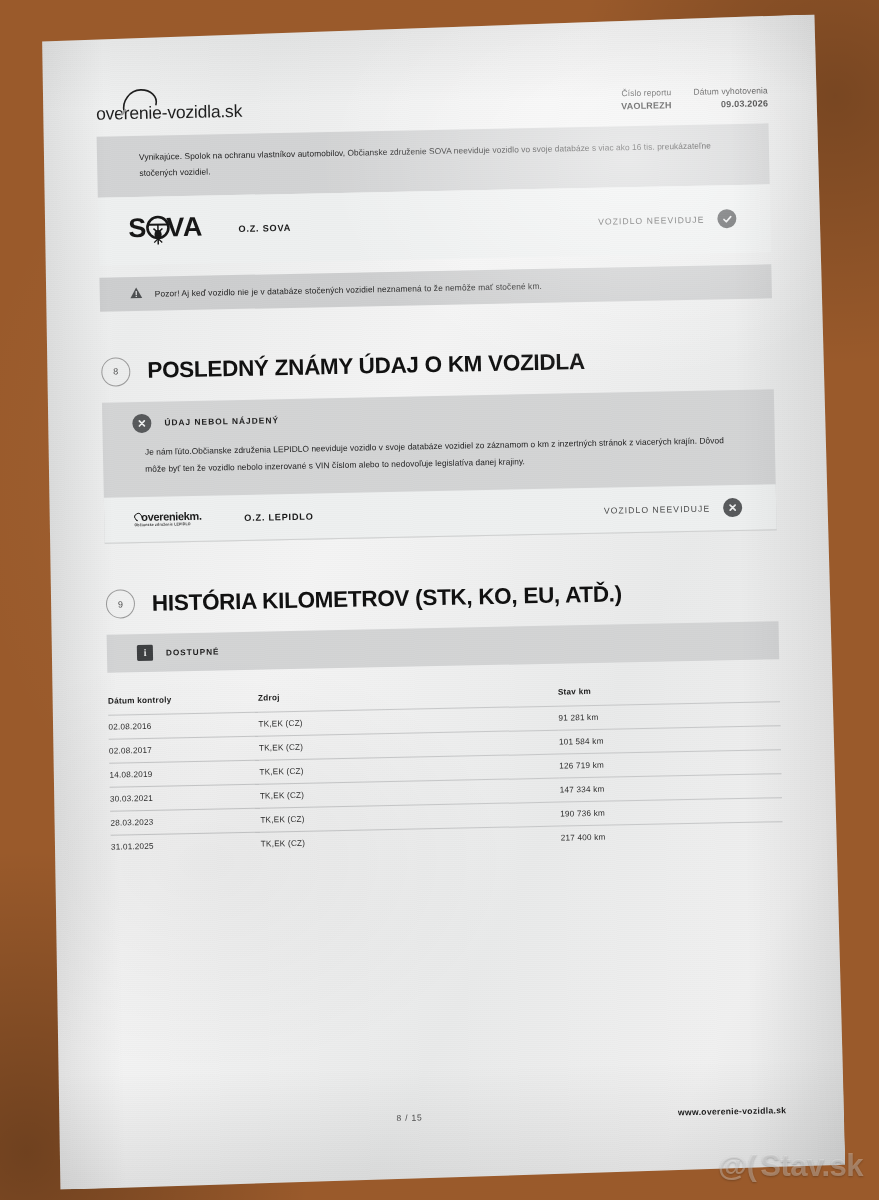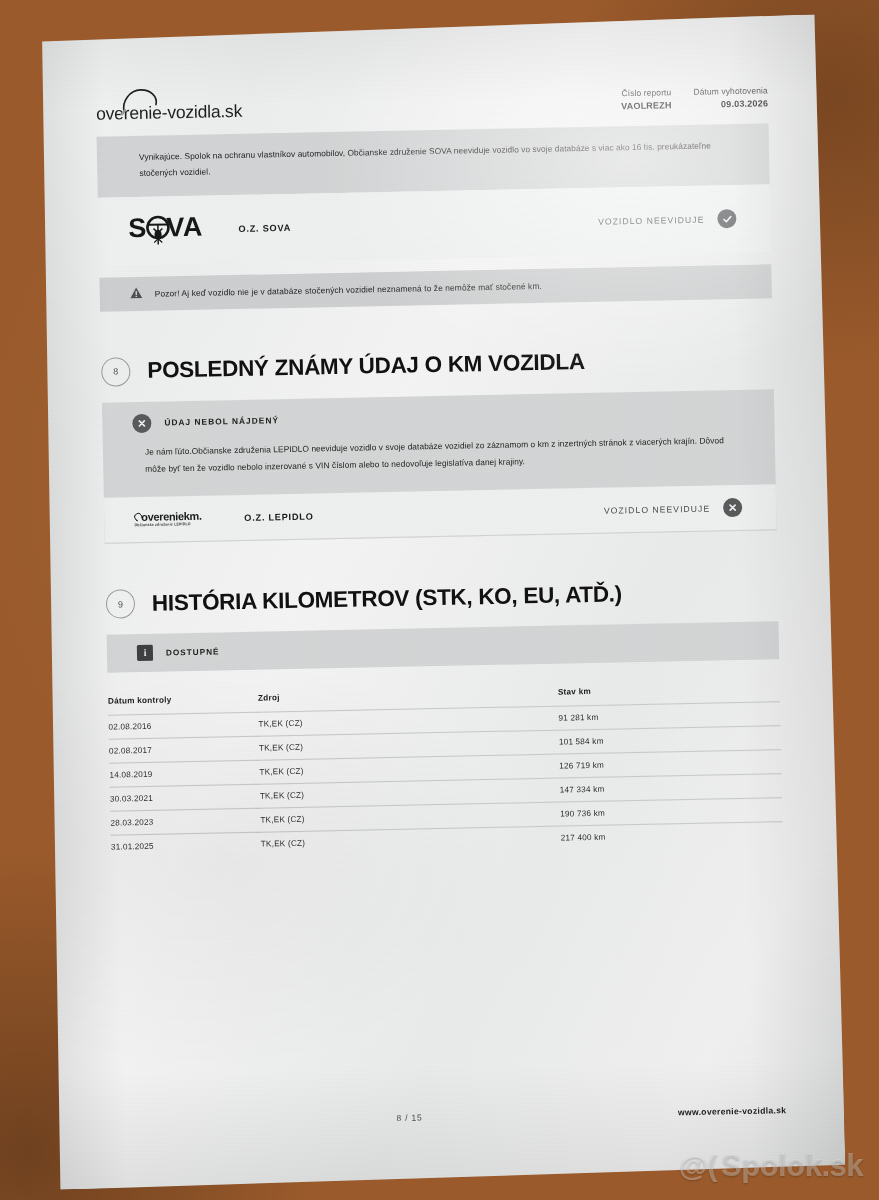--- a/index.html
+++ b/index.html
@@ -558,14 +558,14 @@
       <span class="footer-url">www.overenie-vozidla.sk</span>
     </div>
   </div>
 
   <div id="paper-shade"></div>
   <div id="grain"></div>
 </div>
 
 <div id="watermark">
   <span class="wm-at">@(</span>
-  <span>Spolok.sk</span>
+  <span>Stav.sk</span>
 </div>
 
 </body></html>

